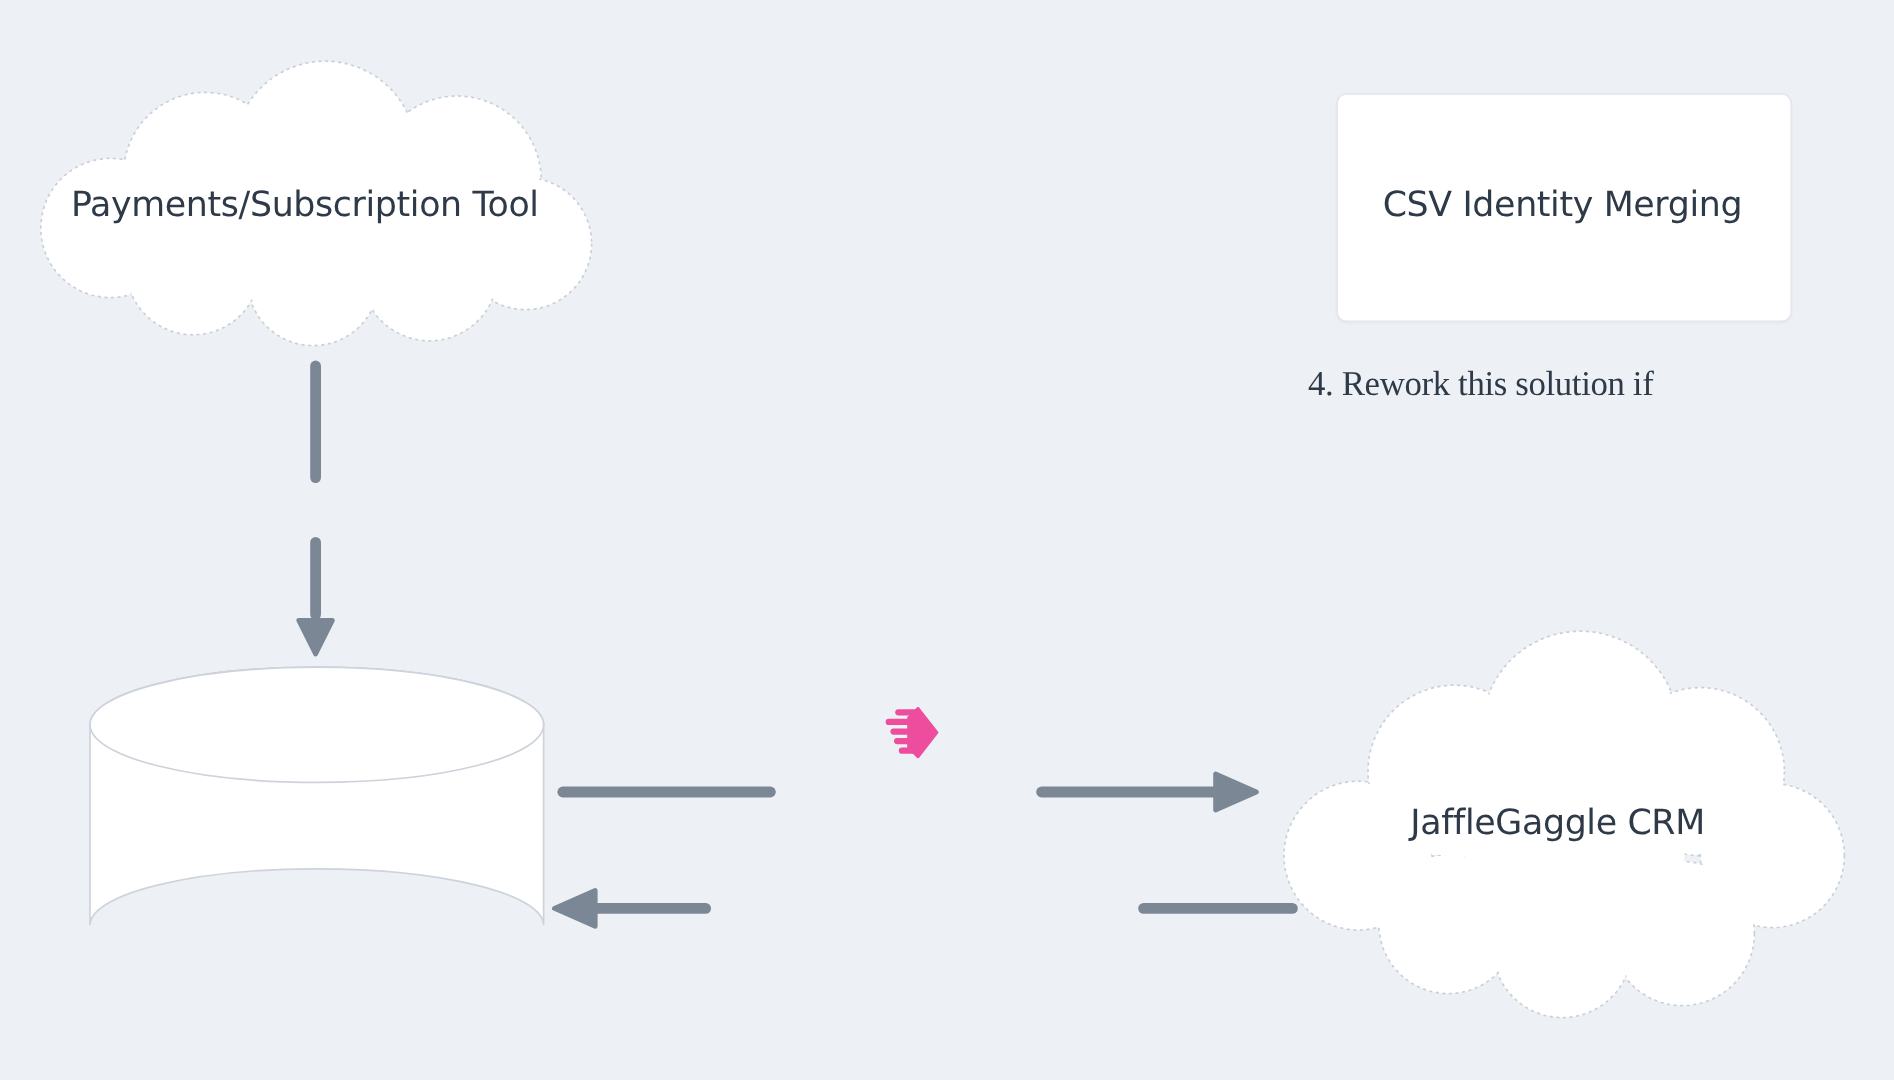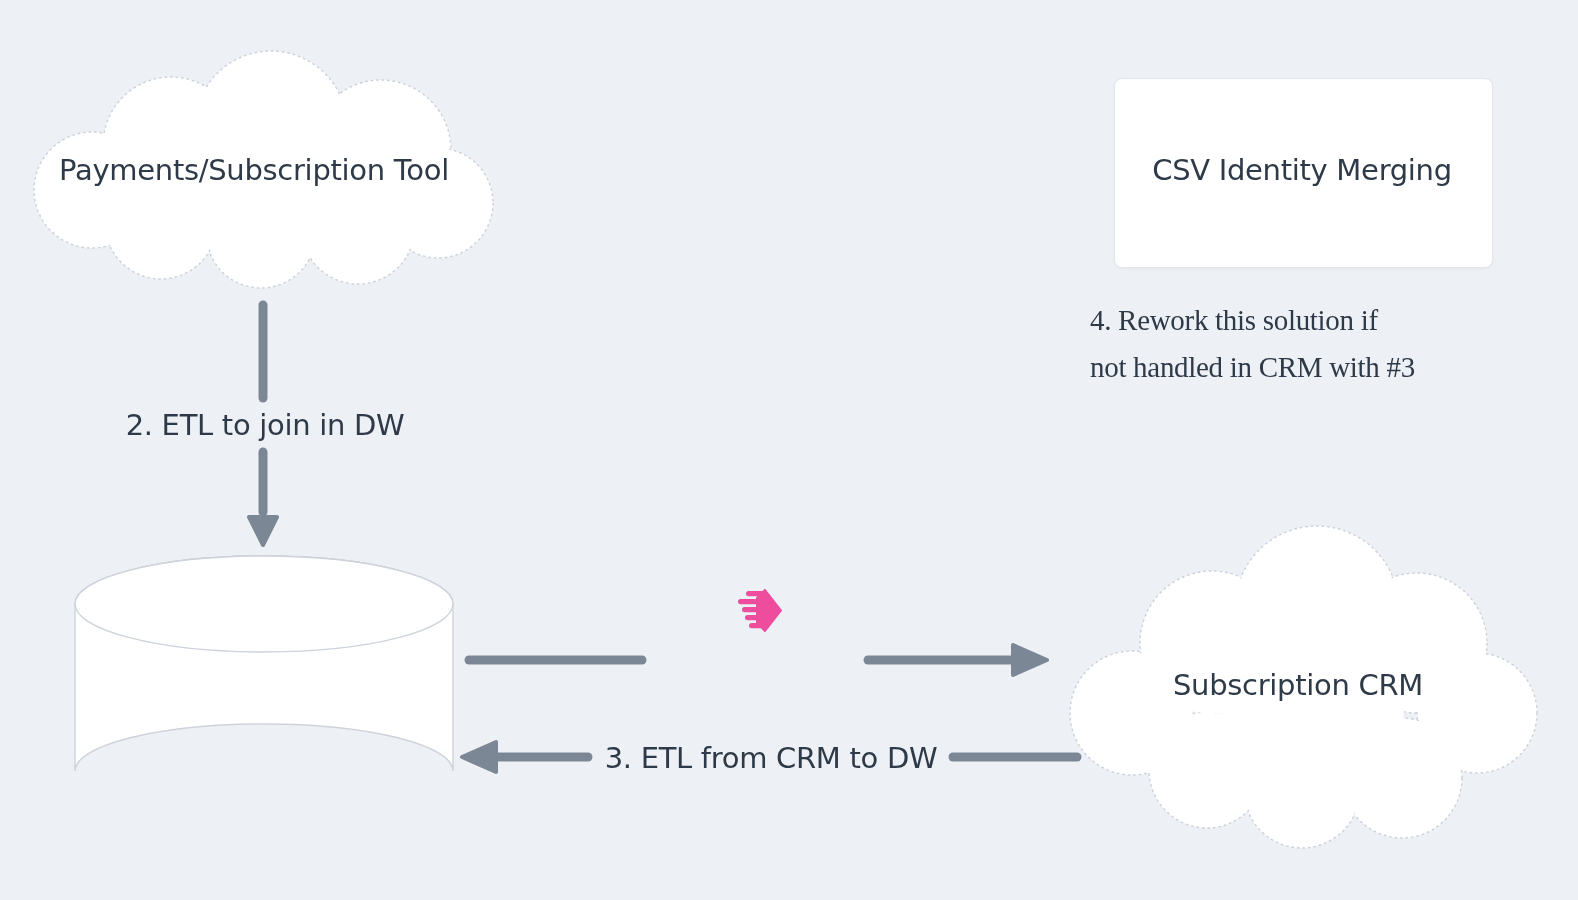--- a/index.html
+++ b/index.html
@@ -87,21 +87,20 @@
       <circle cx="240" cy="140" r="85"></circle>
     </g>
   </svg>
   <div class="lbl center" style="left:254px;top:153px;">Payments/Subscription Tool</div>
 
   <div class="card" style="left:1114px;top:78px;width:377px;height:188px;"></div>
   <div class="lbl center" style="left:1302px;top:153px;">CSV Identity Merging</div>
 
   <div class="lbl" style="left:1090px;top:297px;line-height:47px;font-family:Liberation Serif, serif;">
     <span class="line">4. Rework this solution if</span>
-    <span class="line">not handled in CRM with #3</span>
   </div>
 
   <svg class="shape" style="left:70px;top:548px;" width="388" height="276" viewBox="0 0 388 276">
 
     <path d="M5,56 L5,223 A189,47 0 0 1 383,223 L383,56 A189,48 0 0 0 5,56 Z" fill="#ffffff" stroke="#ced3db" stroke-width="1.4"></path>
 
     <path d="M7,62 A189,48 0 0 1 381,62" fill="none" stroke="#e3e7ec" stroke-width="4" opacity="0.8"></path>
 
     <path d="M5,56 A189,48 0 0 1 383,56" fill="none" stroke="#ced3db" stroke-width="1.4" transform="translate(0,0)"></path>
     <path d="M5,56 A189,48 0 0 1 383,56" fill="#ffffff" stroke="none" transform="scale(1,-1) translate(0,-112)"></path>
@@ -127,24 +126,22 @@
         <circle cx="150" cy="125" r="70.5"></circle>
       <circle cx="255" cy="90" r="80.5"></circle>
         <circle cx="355" cy="125" r="68.5"></circle>
       <circle cx="415" cy="195" r="58.5"></circle>
         <circle cx="340" cy="260" r="58.5"></circle>
       <circle cx="240" cy="272" r="56.5"></circle>
         <circle cx="145" cy="252" r="56.5"></circle>
       <circle cx="250" cy="190" r="92"></circle>
     </g>
   </svg>
-  <div class="lbl center" style="left:1298px;top:668px;">Subscription CRM</div>
+  <div class="lbl center" style="left:1298px;top:668px;">JaffleGaggle CRM</div>
 
-  <div class="lbl center" style="left:265px;top:408px;">2. ETL to join in DW</div>
-  <div class="lbl center" style="left:771px;top:741px;">3. ETL from CRM to DW</div>
 
   <div class="icon-wrap" style="left:737px;top:589px;">
     <svg width="46" height="43" viewBox="0 0 46 43">
       <g fill="#ee4d9d">
         <rect x="9" y="2" width="20" height="5.2" rx="2.6"></rect>
         <rect x="1" y="10" width="28" height="5.2" rx="2.6"></rect>
         <rect x="5" y="18" width="20" height="5.2" rx="2.6"></rect>
         <rect x="8" y="26" width="19" height="5.2" rx="2.6"></rect>
         <rect x="12" y="34" width="17" height="5.2" rx="2.6"></rect>
         <path d="M28,1 L44,21.5 L28,42 L20,34 L20,9 Z" stroke="#ee4d9d" stroke-width="2" stroke-linejoin="round"></path>

